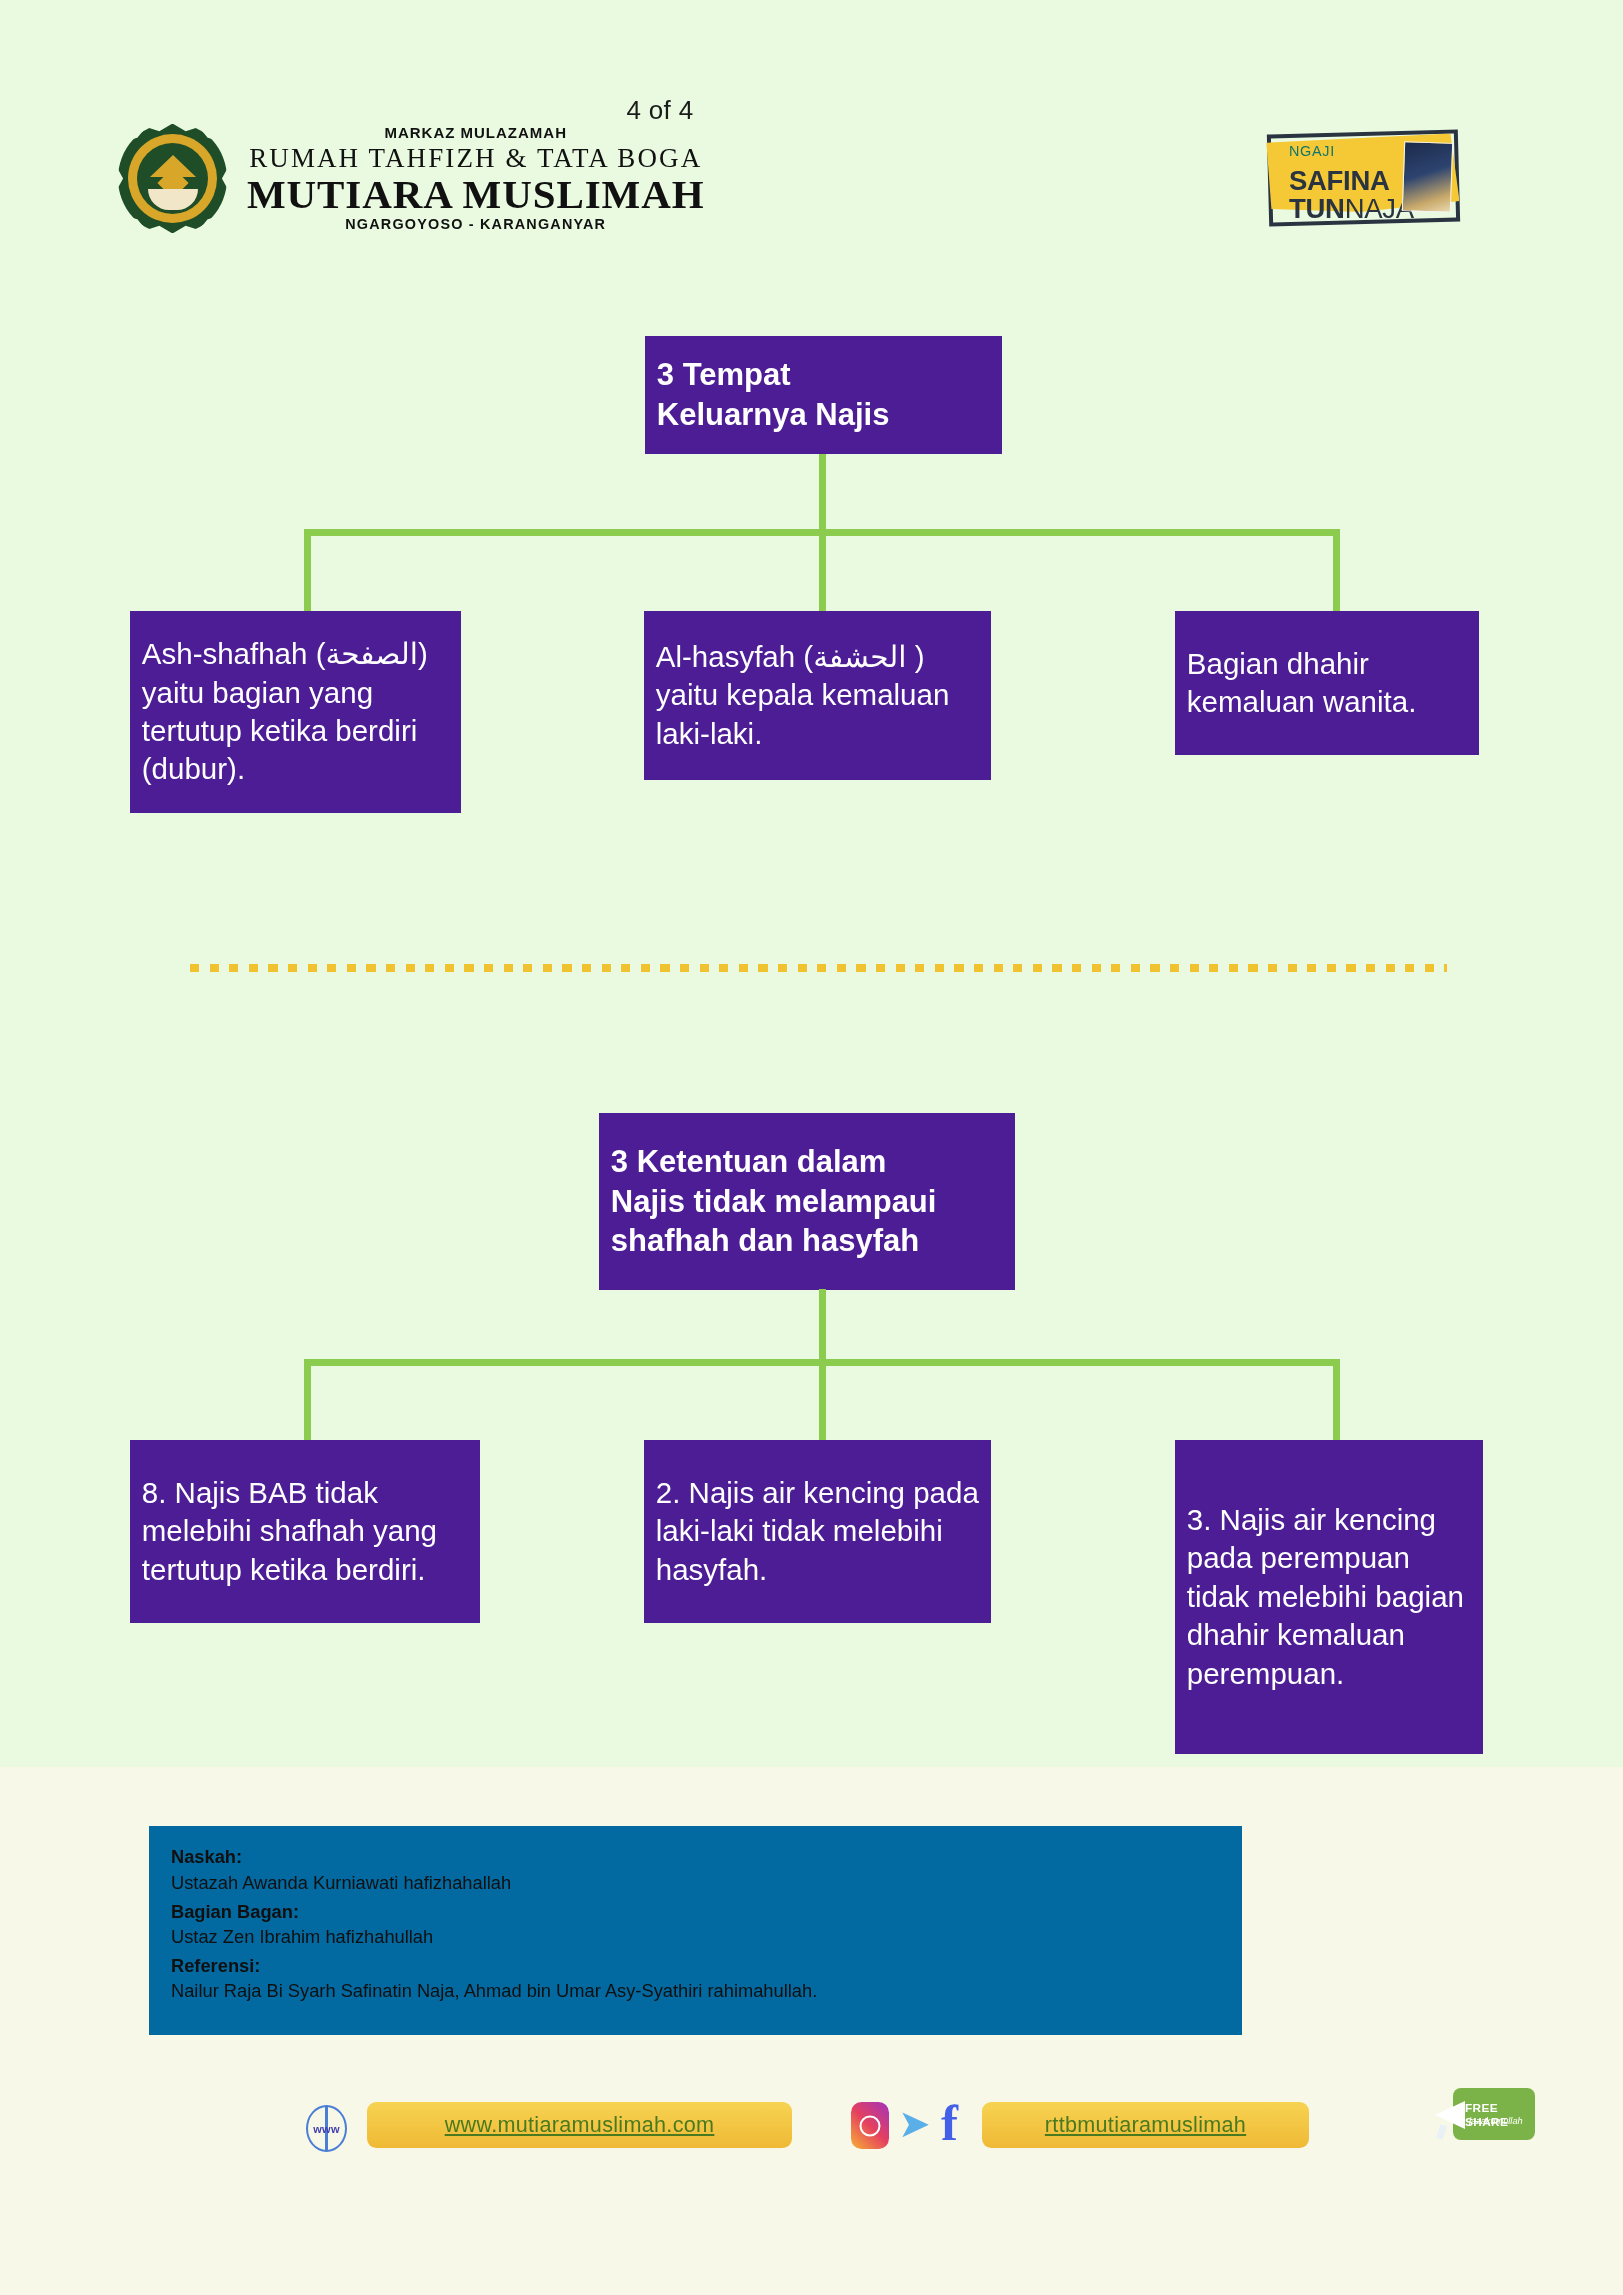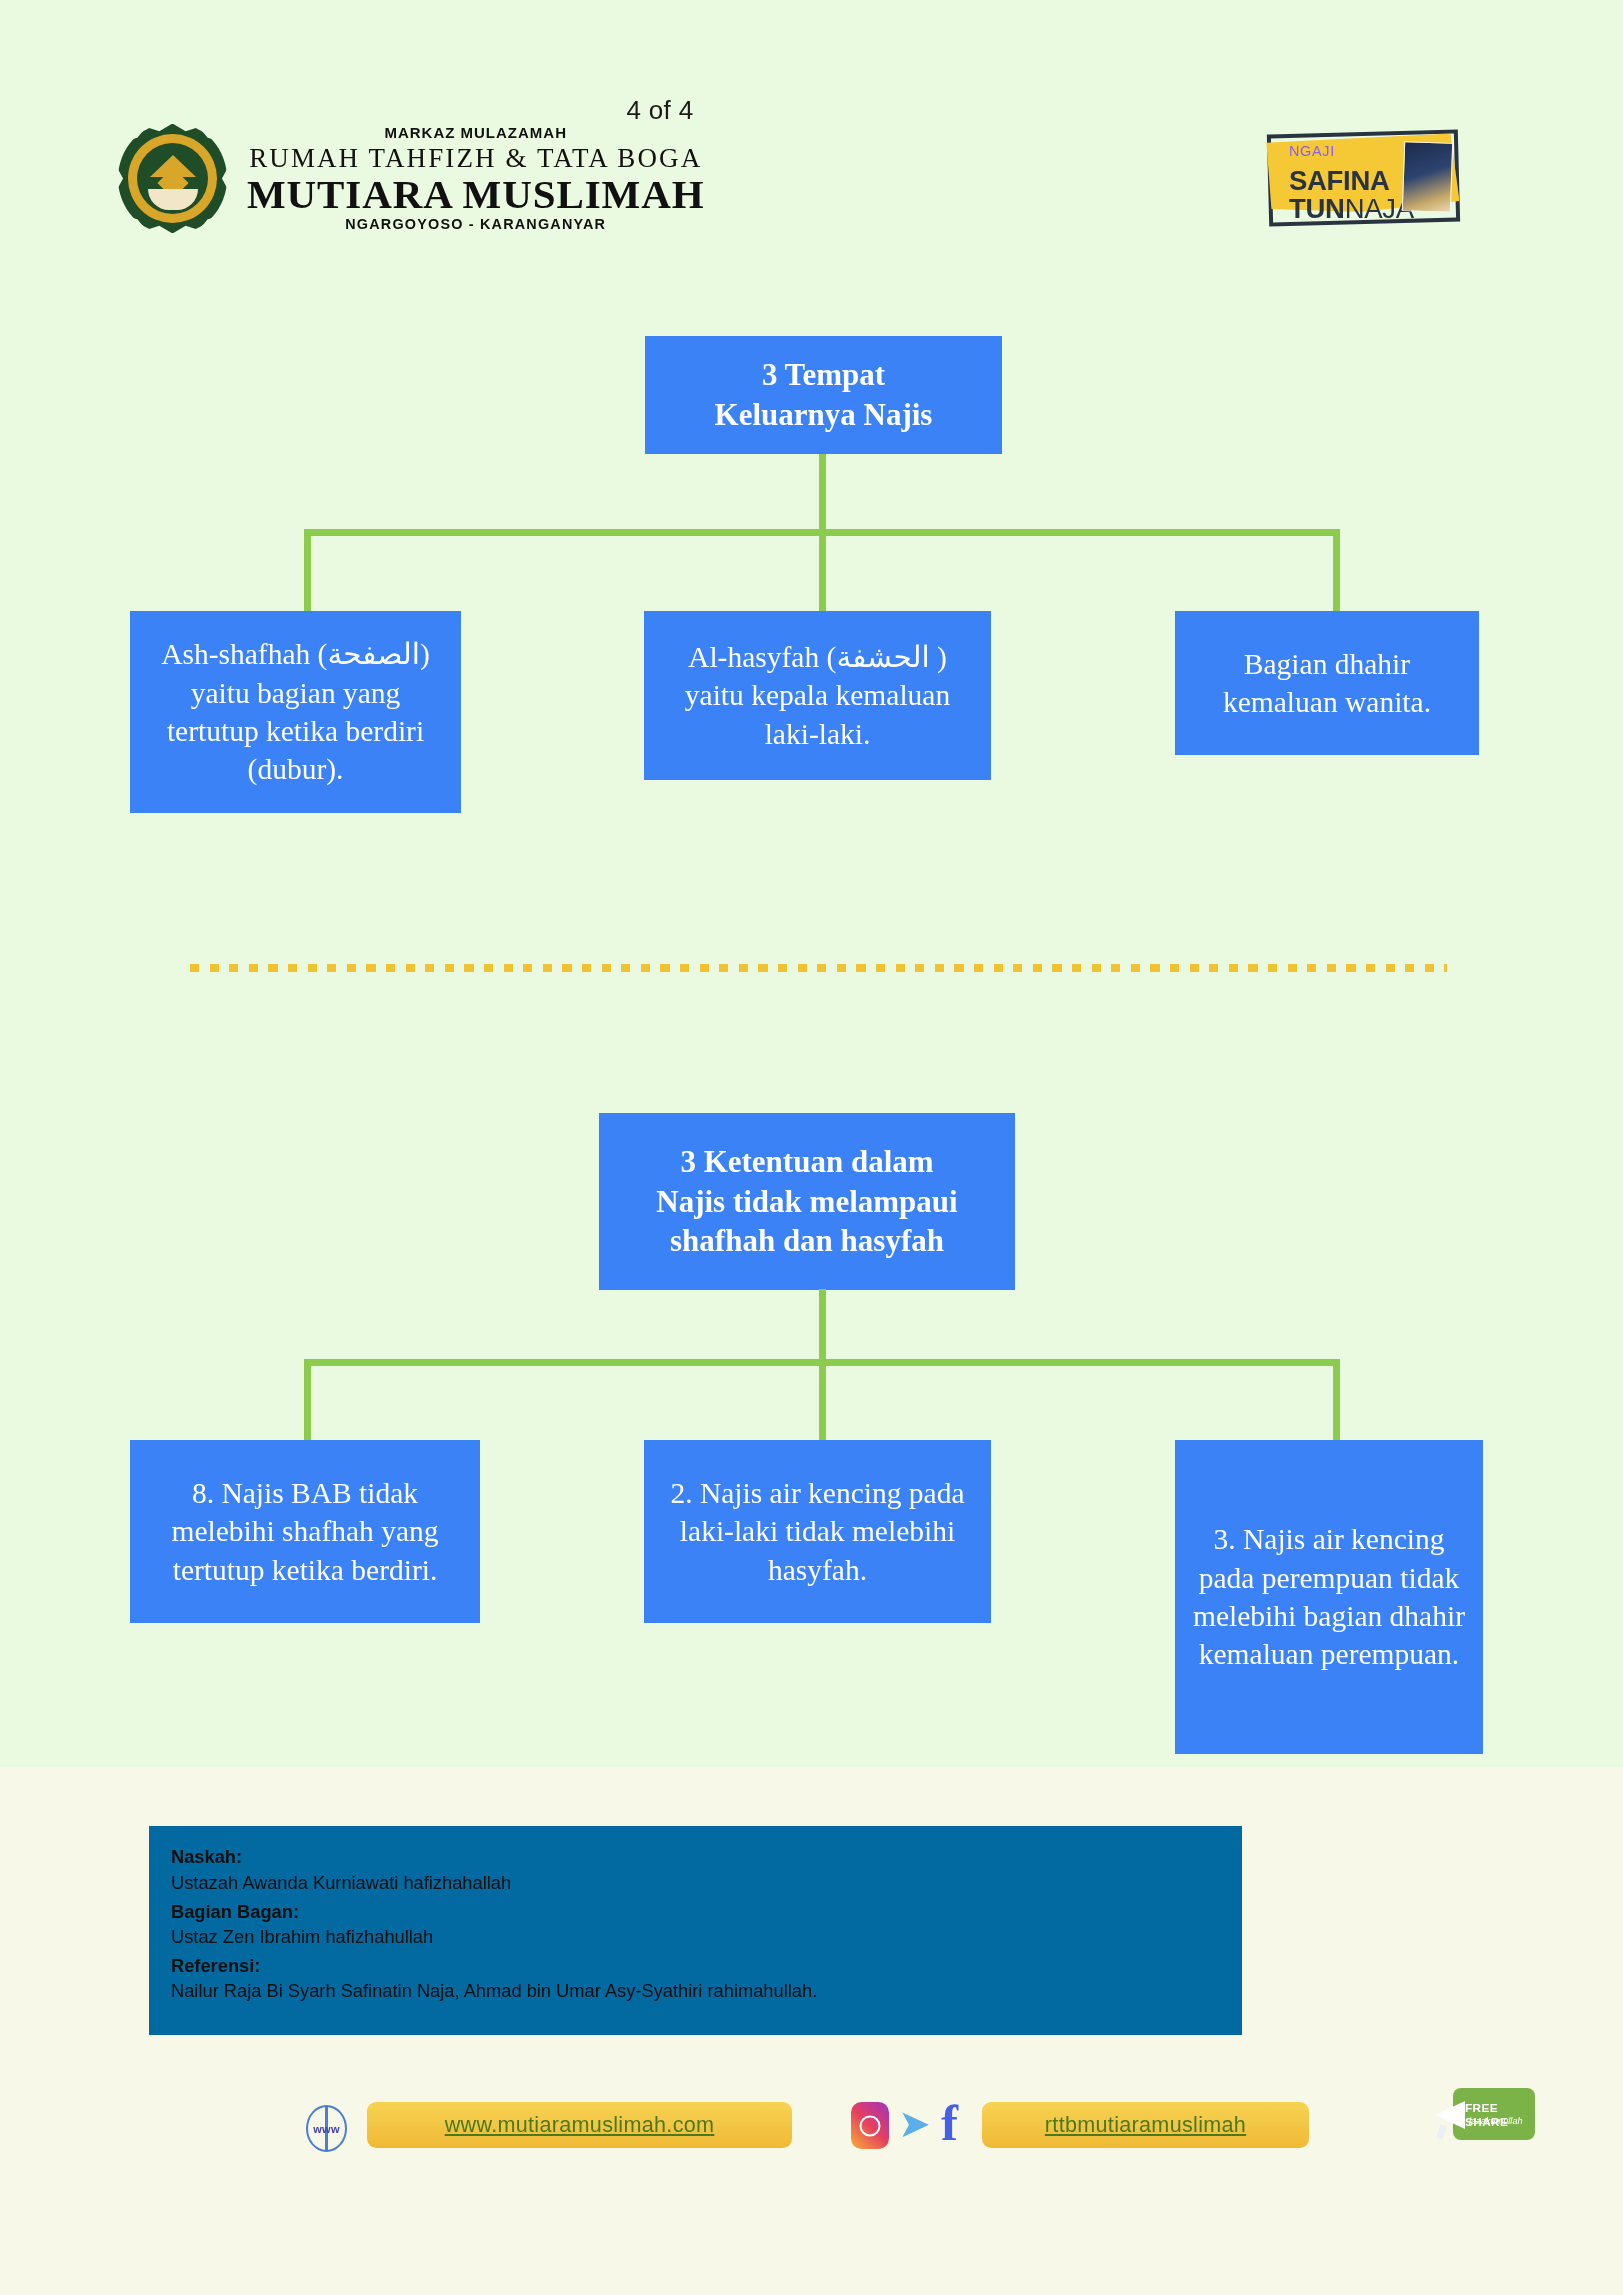--- a/index.html
+++ b/index.html
@@ -160,45 +160,44 @@
     width: 196px; height: 77px;
     background: #f5c836;
     transform: rotate(-1deg);
     clip-path: polygon(2% 8%, 96% 0%, 100% 88%, 50% 100%, 4% 94%);
   }
   .safina .txt {
     position: absolute;
     left: 26px; top: 15.7px;
     line-height: 1;
   }
-  .safina .s1 { font-size: 14.4px; color: #8b5cf6; letter-spacing: 0.7px; }
+  .safina .s1 { font-size: 14.4px; color: #0f766e; letter-spacing: 0.7px; }
   .safina .s2 { font-size: 27.5px; font-weight: bold; color: #2a3340; margin-top: 9px; letter-spacing: -0.3px;}
   .safina .s3 { font-size: 27.5px; color: #2a3340; margin-top: 0.7px; letter-spacing: -0.3px;}
   .safina .s3 b { font-weight: bold; }
   .safina .book-img {
     position: absolute;
     right: 14.4px; top: 13.7px;
     width: 47px; height: 68px;
     background: linear-gradient(160deg, #1b2a4a 0%, #2d4470 45%, #c8a96a 80%, #e9d9ae 100%);
     border: 1.3px solid #f3f3f3;
     transform: rotate(2deg);
   }
 
   
   .box {
     position: absolute;
-    background: #3b82f6;
+    background: #4c1d95;
     color: #ffffff;
     display: flex;
     align-items: center;
     justify-content: center;
-    text-align: center;
+    text-align: left;
     box-sizing: border-box;
     padding: 6.5px 11.8px;
-    font-family: Liberation Serif, serif;
   }
   .box .t { width: 100%; }
   .box.head { font-weight: bold; }
   .box.lead { font-size: 31px; line-height: 1.28; }
   .box.node { font-size: 29.5px; line-height: 1.30; font-weight: normal; }
 
   .conn {
     position: absolute;
     background: #8bcb4e;
   }

